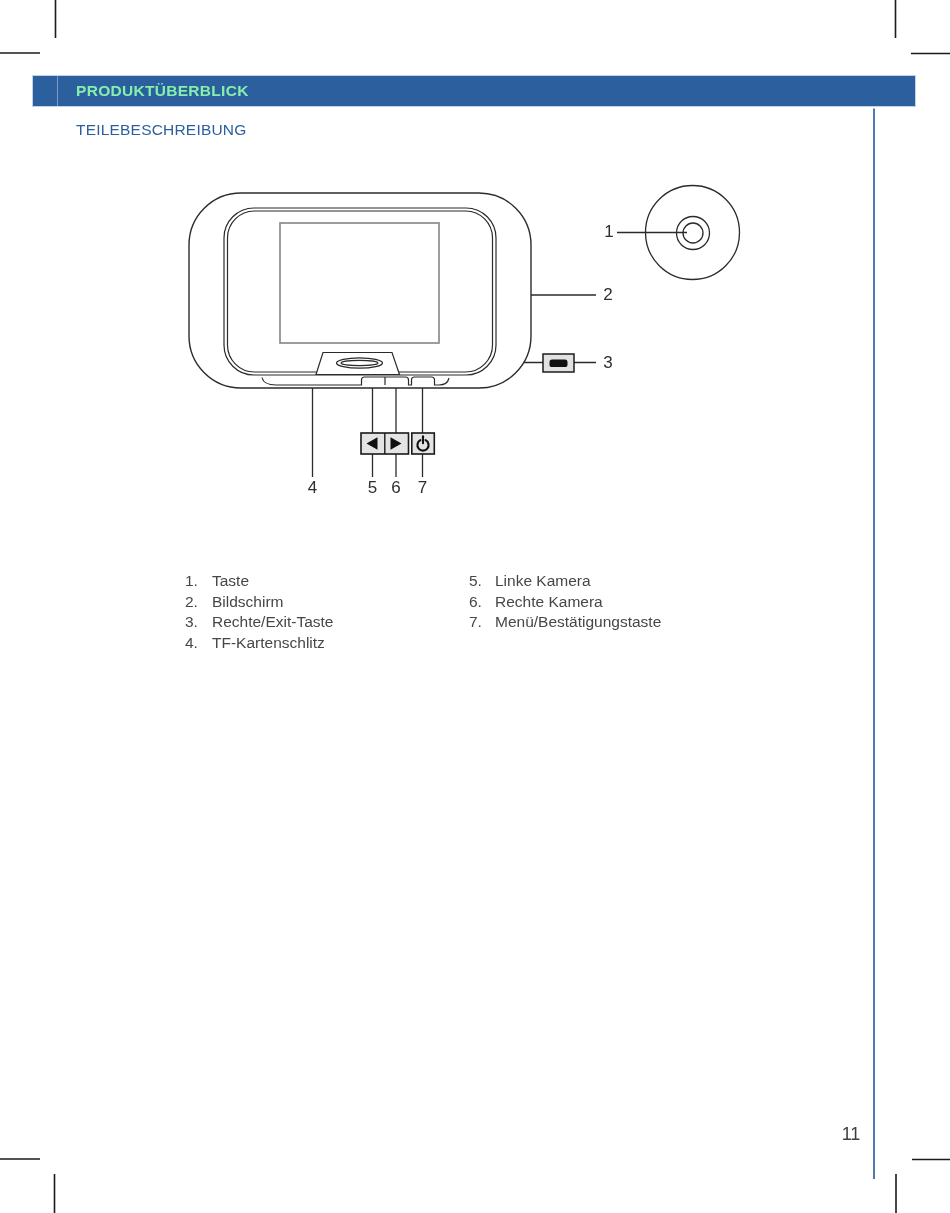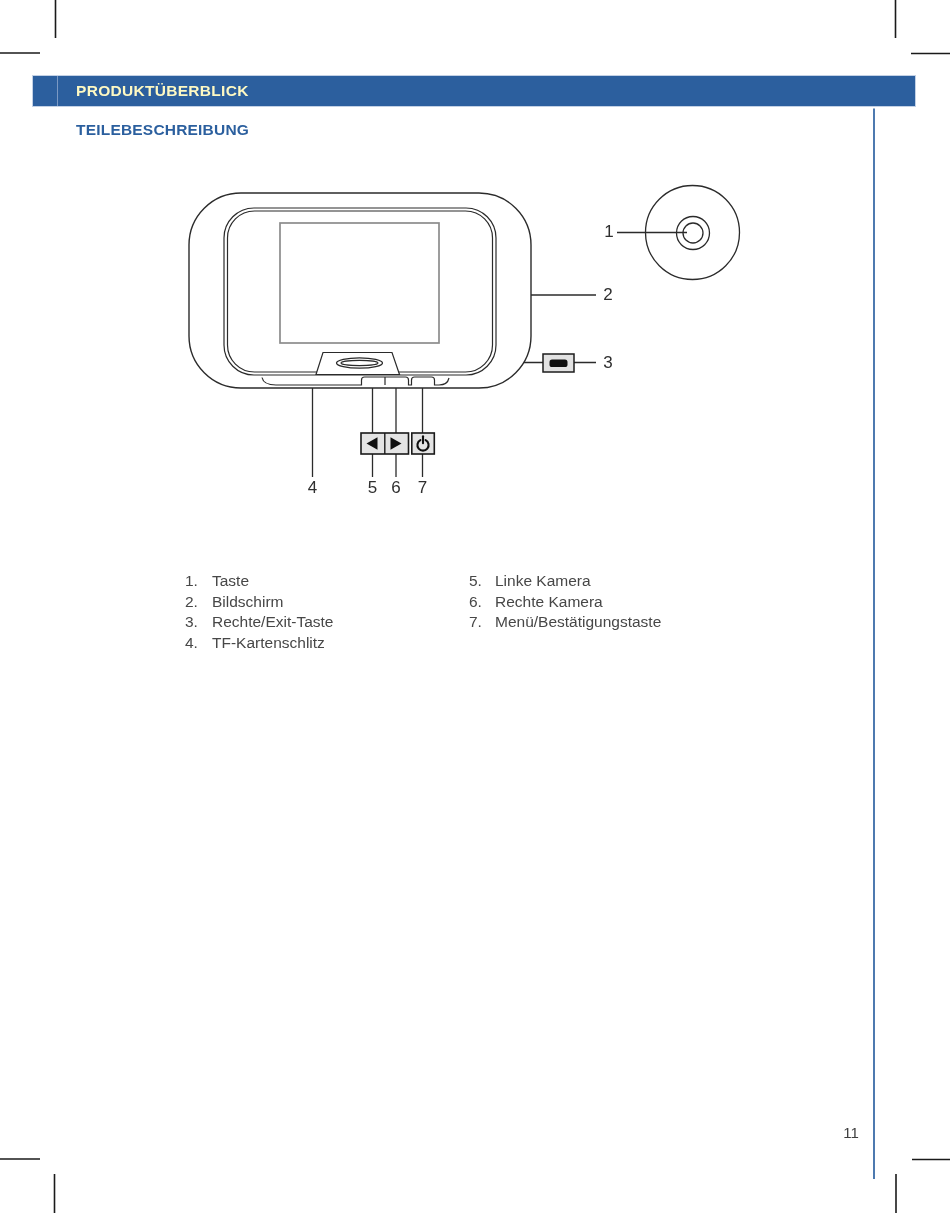--- a/index.html
+++ b/index.html
@@ -21,44 +21,44 @@
     box-sizing: border-box;
   }
   .header-bar .divider {
     position: absolute; left: 24px; top: 0;
     width: 1px; height: 100%;
     background: #7b99c4;
   }
   .header-bar .title {
     position: absolute; left: 43px; top: 0;
     height: 100%; display: flex; align-items: center;
-    color: #fef9c3; font-size: 15.5px; font-weight: bold;
+    color: #86efac; font-size: 15.5px; font-weight: bold;
     letter-spacing: 0.3px;
   }
   .section-title {
     position: absolute; left: 76px; top: 121px;
-    color: #2b5f9e; font-size: 15.5px; font-weight: bold;
+    color: #2b5f9e; font-size: 15.5px; font-weight: normal;
     letter-spacing: 0.2px;
   }
   .callout-num {
     position: absolute;
     transform: translate(-50%, -50%);
     color: #2f2f2f; font-size: 17px;
   }
   .parts-col { position: absolute; top: 571px; color: #474747; font-size: 15.5px; }
   .parts-col .row { display: flex; line-height: 20.7px; }
   .parts-col .num { display: inline-block; }
   .parts-col.left  { left: 185px; }
   .parts-col.right { left: 469px; }
   .parts-col.left  .num { width: 27px; }
   .parts-col.right .num { width: 26px; }
   .page-number {
     position: absolute; left: 836px; top: 1124px;
     width: 30px; text-align: center;
-    color: #3f3f3f; font-size: 15px;
+    color: #3f3f3f; font-size: 18px;
   }
 </style>
 </head>
 <body>
 
 <svg id="art" viewBox="0 0 950 1213" xmlns="http://www.w3.org/2000/svg">
 
   <g stroke="#1a1a1a" stroke-width="1.6">
     <line x1="55.5" y1="0" x2="55.5" y2="38"></line>
     <line x1="0" y1="53" x2="40" y2="53"></line>

